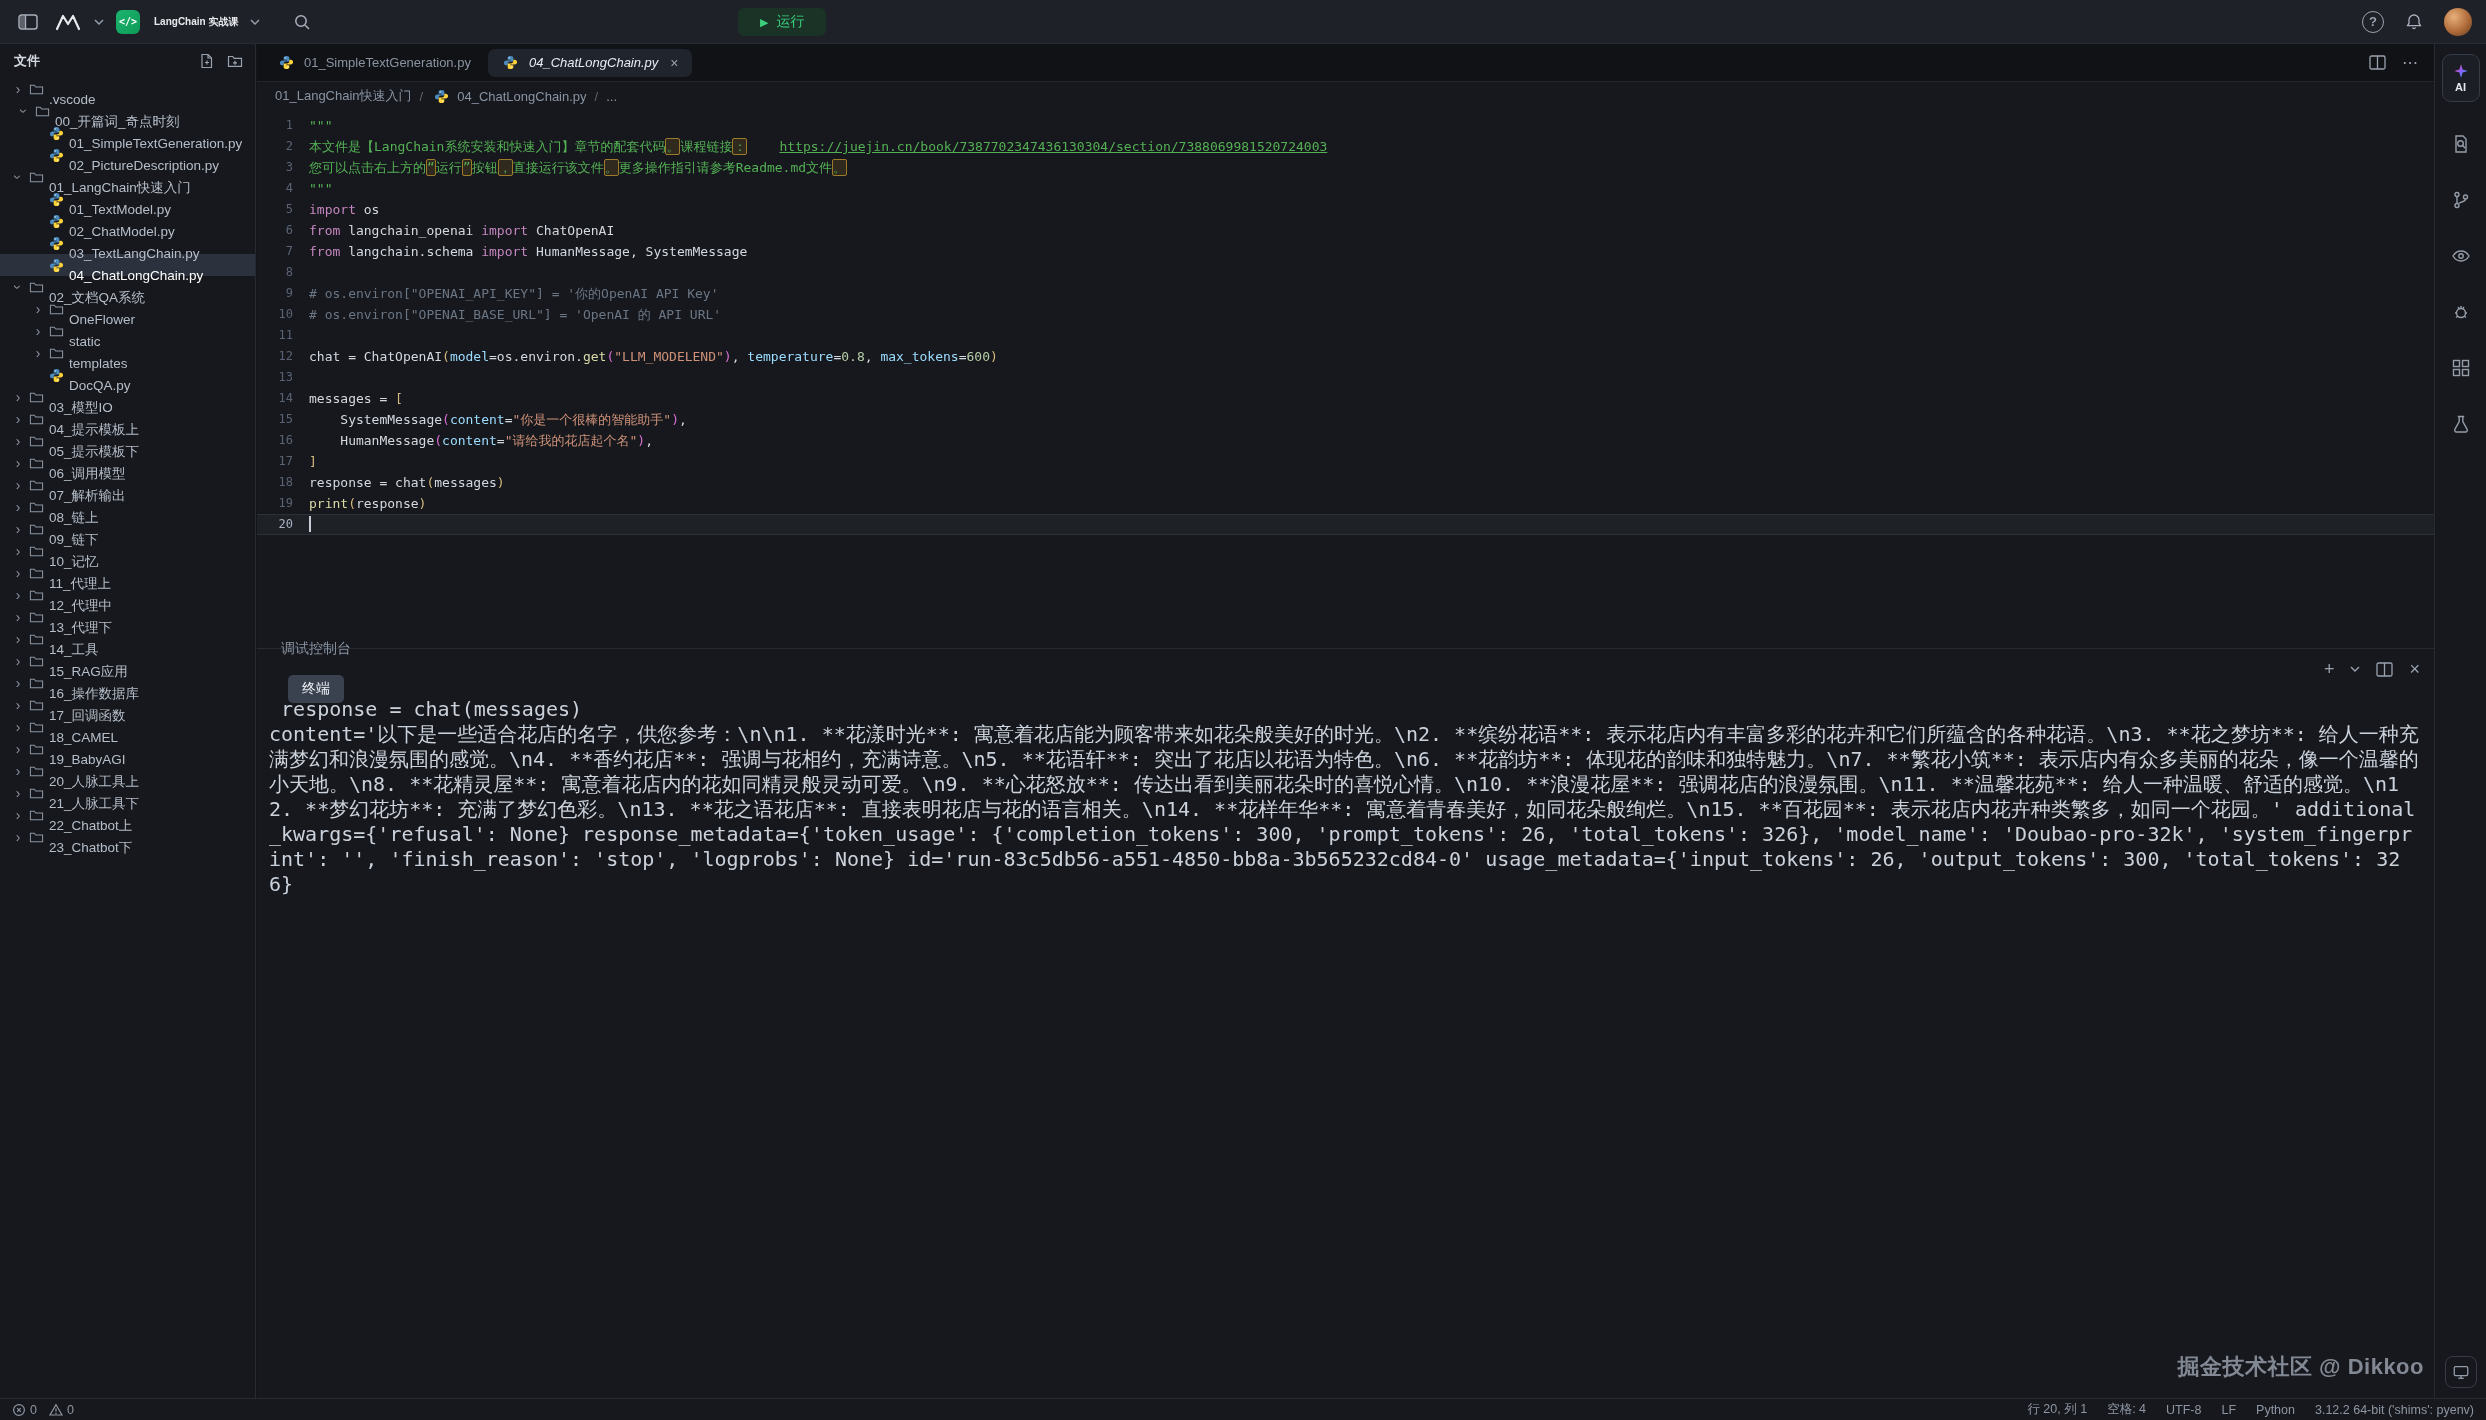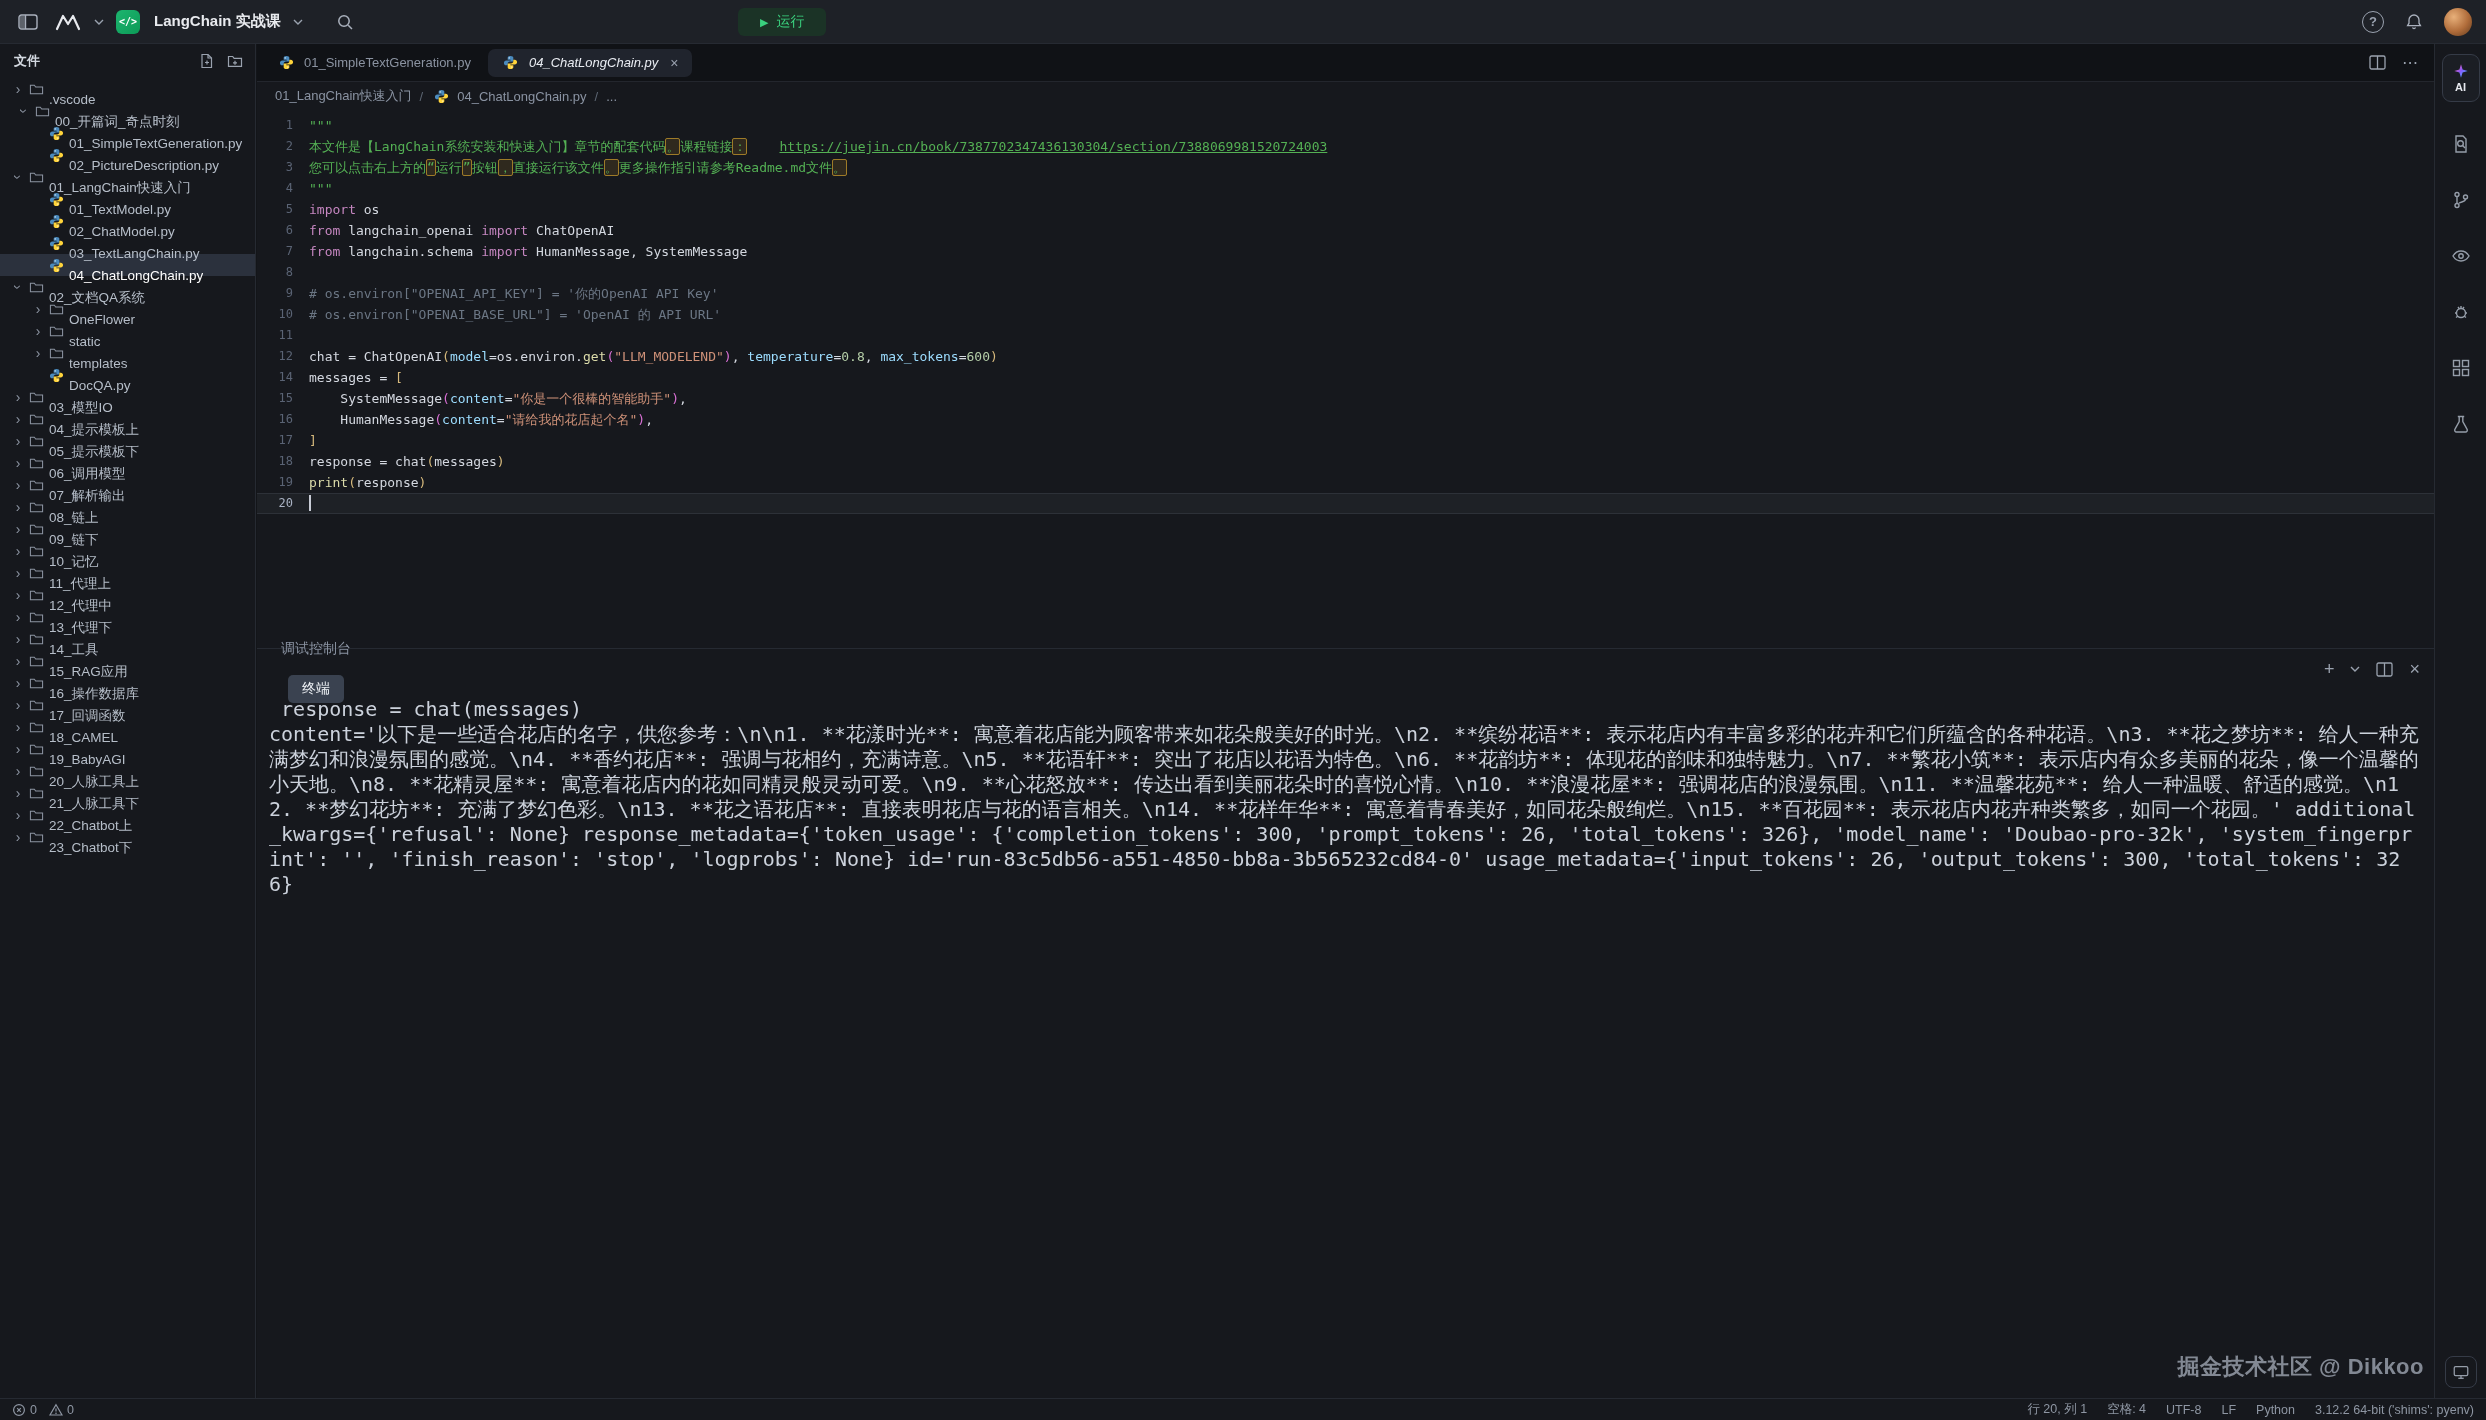--- a/index.html
+++ b/index.html
@@ -11,21 +11,21 @@
     color:#aab2bf;
     -webkit-font-smoothing:antialiased;
   }
   svg { display:block; }
 
   
   .topbar{position:absolute;top:0;left:0;right:0;height:44px;background:#1e2127;border-bottom:1px solid #262a32;display:flex;align-items:center;padding:0 14px;}
   .tb-left{display:flex;align-items:center;gap:12px;}
   .icon-btn{display:inline-flex;align-items:center;justify-content:center;width:28px;height:28px;border-radius:6px;cursor:pointer;}
   .app-badge{width:24px;height:24px;border-radius:6px;background:linear-gradient(135deg,#1db56f,#0c9a57);color:#fff;font-family:"DejaVu Sans Mono",monospace;font-size:10px;font-weight:bold;display:inline-flex;align-items:center;justify-content:center;}
-  .ws-title{font-size:15px;font-weight:bold;color:#e8eaee;margin-left:2px;}
+  .ws-title{font-size:10px;font-weight:bold;color:#e8eaee;margin-left:2px;}
   .run-btn{position:absolute;left:738px;top:8px;height:28px;padding:0 22px;border:none;border-radius:6px;background:#1b3326;color:#3ad07e;font-size:14px;display:flex;align-items:center;gap:8px;cursor:pointer;font-family:inherit;}
   .run-btn .play{font-size:11px;}
   .tb-right{margin-left:auto;display:flex;align-items:center;gap:16px;}
   .help-circle{width:22px;height:22px;border:1.6px solid #9aa2af;border-radius:50%;color:#9aa2af;font-size:13px;font-weight:bold;display:inline-flex;align-items:center;justify-content:center;}
   .avatar{width:28px;height:28px;border-radius:50%;background:radial-gradient(circle at 35% 32%,#e8b07a,#b06c3a 55%,#5f3a1e);}
 
   
   .sidebar{position:absolute;top:44px;left:0;width:256px;bottom:22px;background:#16181d;border-right:1px solid #262a32;overflow:hidden;}
   .sb-header{height:34px;display:flex;align-items:center;padding:0 12px 0 14px;}
   .sb-title{font-size:13px;font-weight:bold;color:#d3d8e0;text-align:right;}
@@ -580,20 +580,21 @@
       <div class="cline"><span class="ln">3</span><span class="lc"><span class="doc">您可以点击右上方的</span><span class="uni doc">“</span><span class="doc">运行</span><span class="uni doc">”</span><span class="doc">按钮</span><span class="uni doc">，</span><span class="doc">直接运行该文件</span><span class="uni doc">。</span><span class="doc">更多操作指引请参考Readme.md文件</span><span class="uni doc">。</span></span></div>
       <div class="cline"><span class="ln">4</span><span class="lc"><span class="doc">"""</span></span></div>
       <div class="cline"><span class="ln">5</span><span class="lc"><span class="kw">import</span><span class="pln"> os</span></span></div>
       <div class="cline"><span class="ln">6</span><span class="lc"><span class="kw">from</span><span class="pln"> langchain_openai </span><span class="kw">import</span><span class="pln"> ChatOpenAI</span></span></div>
       <div class="cline"><span class="ln">7</span><span class="lc"><span class="kw">from</span><span class="pln"> langchain.schema </span><span class="kw">import</span><span class="pln"> HumanMessage, SystemMessage</span></span></div>
       <div class="cline"><span class="ln">8</span><span class="lc"></span></div>
       <div class="cline"><span class="ln">9</span><span class="lc"><span class="cmt"># os.environ["OPENAI_API_KEY"] = '你的OpenAI API Key'</span></span></div>
       <div class="cline"><span class="ln">10</span><span class="lc"><span class="cmt"># os.environ["OPENAI_BASE_URL"] = 'OpenAI 的 API URL'</span></span></div>
       <div class="cline"><span class="ln">11</span><span class="lc"></span></div>
       <div class="cline"><span class="ln">12</span><span class="lc"><span class="pln">chat = ChatOpenAI</span><span class="b1">(</span><span class="prm">model</span><span class="pln">=os.environ.</span><span class="fn">get</span><span class="b2">(</span><span class="str">"LLM_MODELEND"</span><span class="b2">)</span><span class="pln">, </span><span class="prm">temperature</span><span class="pln">=</span><span class="num">0.8</span><span class="pln">, </span><span class="prm">max_tokens</span><span class="pln">=</span><span class="num">600</span><span class="b1">)</span></span></div>
+      <div class="cline"><span class="ln">13</span><span class="lc"></span></div>
       <div class="cline"><span class="ln">14</span><span class="lc"><span class="pln">messages = </span><span class="b1">[</span></span></div>
       <div class="cline"><span class="ln">15</span><span class="lc"><span class="pln">    SystemMessage</span><span class="b2">(</span><span class="prm">content</span><span class="pln">=</span><span class="str">"你是一个很棒的智能助手"</span><span class="b2">)</span><span class="pln">,</span></span></div>
       <div class="cline"><span class="ln">16</span><span class="lc"><span class="pln">    HumanMessage</span><span class="b2">(</span><span class="prm">content</span><span class="pln">=</span><span class="str">"请给我的花店起个名"</span><span class="b2">)</span><span class="pln">,</span></span></div>
       <div class="cline"><span class="ln">17</span><span class="lc"><span class="b1">]</span></span></div>
       <div class="cline"><span class="ln">18</span><span class="lc"><span class="pln">response = chat</span><span class="b1">(</span><span class="pln">messages</span><span class="b1">)</span></span></div>
       <div class="cline"><span class="ln">19</span><span class="lc"><span class="fn">print</span><span class="b1">(</span><span class="pln">response</span><span class="b1">)</span></span></div>
       <div class="cline cur"><span class="ln">20</span><span class="lc"><span class="caret"></span></span></div>
     </div>
 </div>
 

